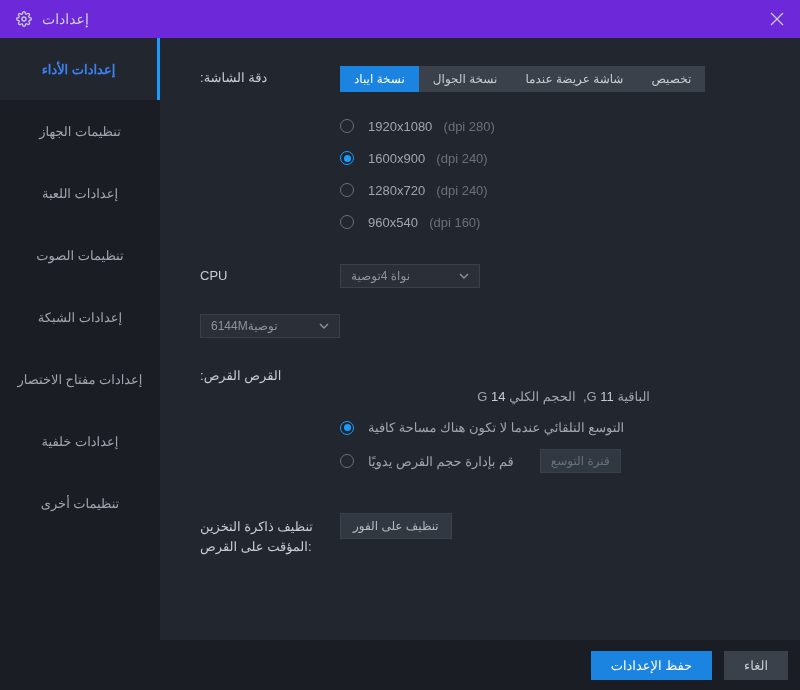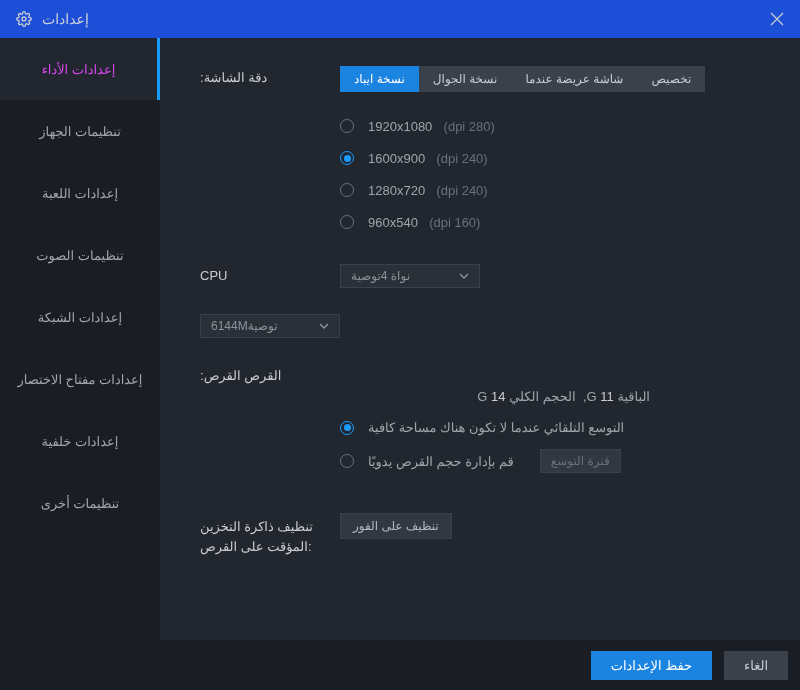--- a/index.html
+++ b/index.html
@@ -6,21 +6,21 @@
     body {
       width: 800px; height: 690px;
       background: #1a1e24;
       font-family: Arial, sans-serif;
       color: #a0a5ad;
       font-size: 13px;
       overflow: hidden;
     }
     .titlebar {
       height: 38px;
-      background: #1d4ed8;
+      background: #6d28d9;
       display: flex;
       align-items: center;
       justify-content: space-between;
       padding: 0 16px;
       font-family: Liberation Serif, serif;
     }
     .titlebar-left {
       display: flex;
       align-items: center;
       gap: 10px;
@@ -41,23 +41,24 @@
     .sidebar-item {
       height: 62px;
       display: flex;
       align-items: center;
       justify-content: center;
       cursor: pointer;
       color: #a0a5ad;
       font-size: 13px;
     }
     .sidebar-item.active {
-      color: #d946ef;
+      color: #3b82f6;
       background: #22272f;
       border-right: 3px solid #1a9cff;
+      font-weight: bold;
     }
     .main {
       flex: 1;
       background: #22272f;
       padding: 28px 40px 10px 40px;
       overflow-y: auto;
     }
     .row {
       display: flex;
       margin-bottom: 26px;

